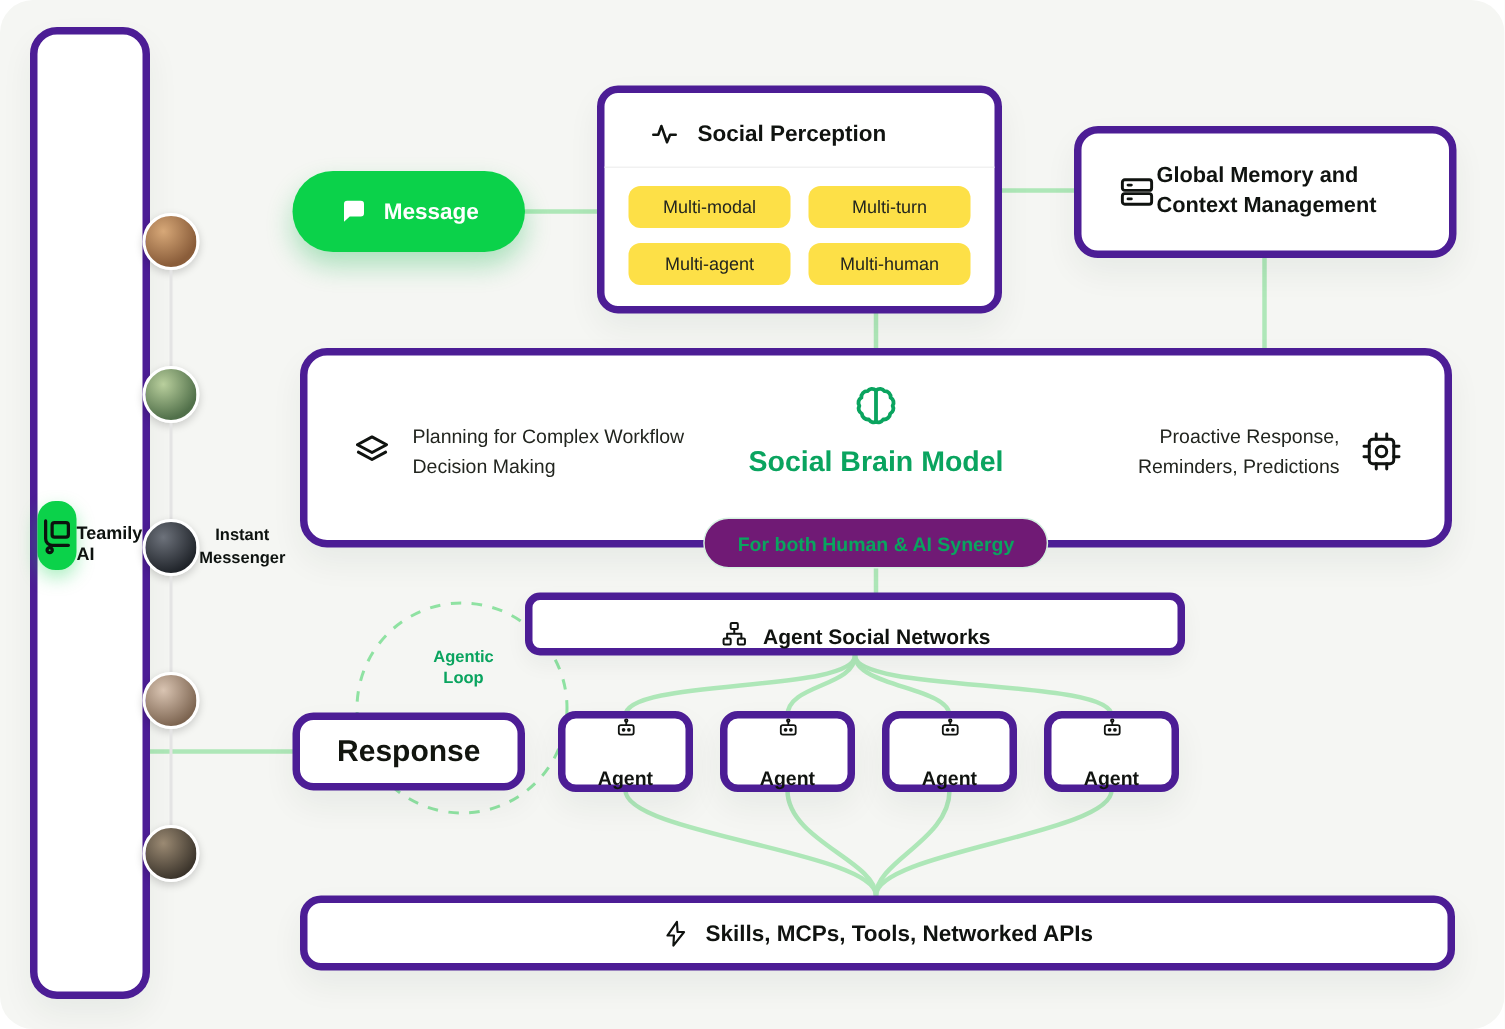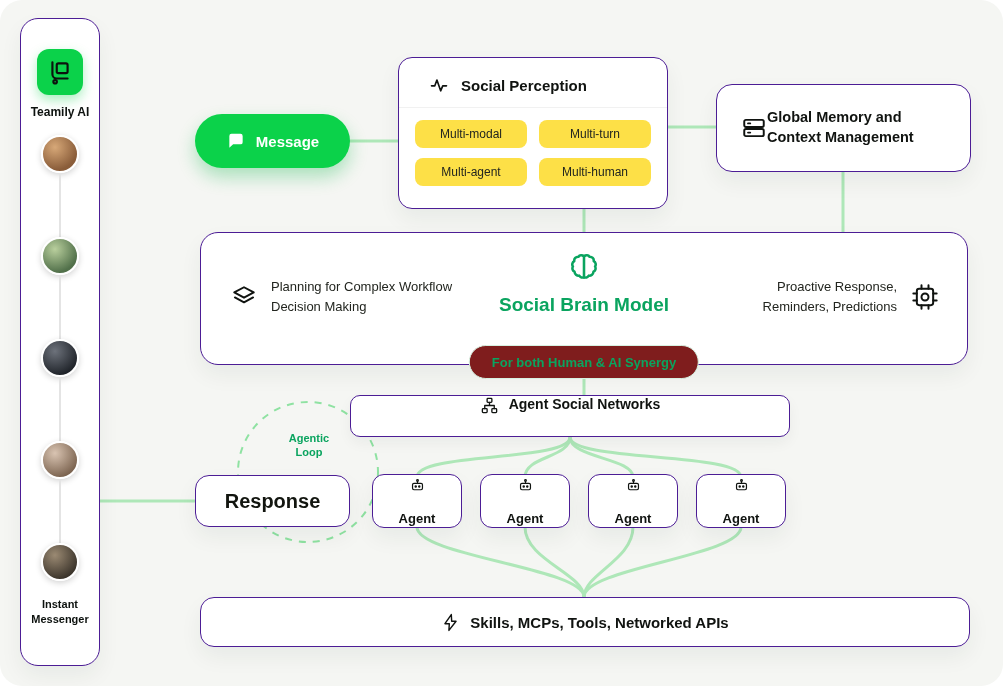--- a/index.html
+++ b/index.html
@@ -4,28 +4,28 @@
 <style>
   * { box-sizing: border-box; }
   html,body { margin:0; padding:0; background:#ffffff; font-family:"Liberation Sans", sans-serif; }
   .canvas {
     position:relative; width:1003px; height:686px;
     background:#f5f6f3; border-radius:22px; overflow:hidden;
   }
   .connectors { position:absolute; left:0; top:0; width:1003px; height:686px; z-index:1; }
 
   .card {
-    position:absolute; background:#fff; border:1px solid #4c1d95;
+    position:absolute; background:#fff; border:5px solid #4c1d95;
     box-shadow:0 10px 22px rgba(25,45,35,.06); z-index:2;
   }
 
   
   .sidebar {
     left:20px; top:18px; width:80px; height:648px; border-radius:18px;
-    display:flex; flex-direction:column; align-items:center; padding-top:30px;
+    display:flex; flex-direction:row; align-items:center; padding-top:30px;
   }
   .logo {
     width:46px; height:46px; border-radius:12px; background:#0bd24a;
     display:flex; align-items:center; justify-content:center;
     box-shadow:0 5px 12px rgba(11,210,74,.35);
   }
   .brand { margin-top:10px; font-size:12px; font-weight:bold; color:#0d120f; }
   .avatar-col { margin-top:16px; display:flex; flex-direction:column; align-items:center; }
   .avatar {
     width:38px; height:38px; border-radius:50%; border:2px solid #fff;
@@ -79,29 +79,29 @@
     position:absolute; left:0; right:0; top:17px;
     display:flex; flex-direction:column; align-items:center;
   }
   .brain-title { margin-top:8px; font-size:19px; font-weight:bold; color:#0aa45f; }
   .proactive { position:absolute; right:28px; top:44px; display:flex; align-items:center; gap:14px; }
   .proactive-text { text-align:right; }
 
   
   .synergy-badge {
     position:absolute; left:584px; top:345px; transform:translateX(-50%);
-    height:34px; border-radius:17px; background:#7f1d1d; border:1px solid #d6f1e1;
+    height:34px; border-radius:17px; background:#701a75; border:1px solid #d6f1e1;
     display:flex; align-items:center; padding:0 22px; z-index:3;
     font-size:13px; font-weight:bold; color:#0aa45f; white-space:nowrap;
   }
 
   
   .net-card {
     left:350px; top:395px; width:440px; height:42px; border-radius:10px;
-    display:flex; align-items:flex-start; justify-content:center; gap:10px;
+    display:flex; align-items:flex-end; justify-content:center; gap:10px;
     font-weight:bold; font-size:14px; color:#101310;
     box-shadow:0 6px 14px rgba(25,45,35,.05);
   }
 
   
   .loop-label {
     position:absolute; left:309px; top:431px; transform:translateX(-50%);
     z-index:2; text-align:center; font-size:11px; font-weight:bold;
     color:#0aa45f; line-height:1.3;
   }

